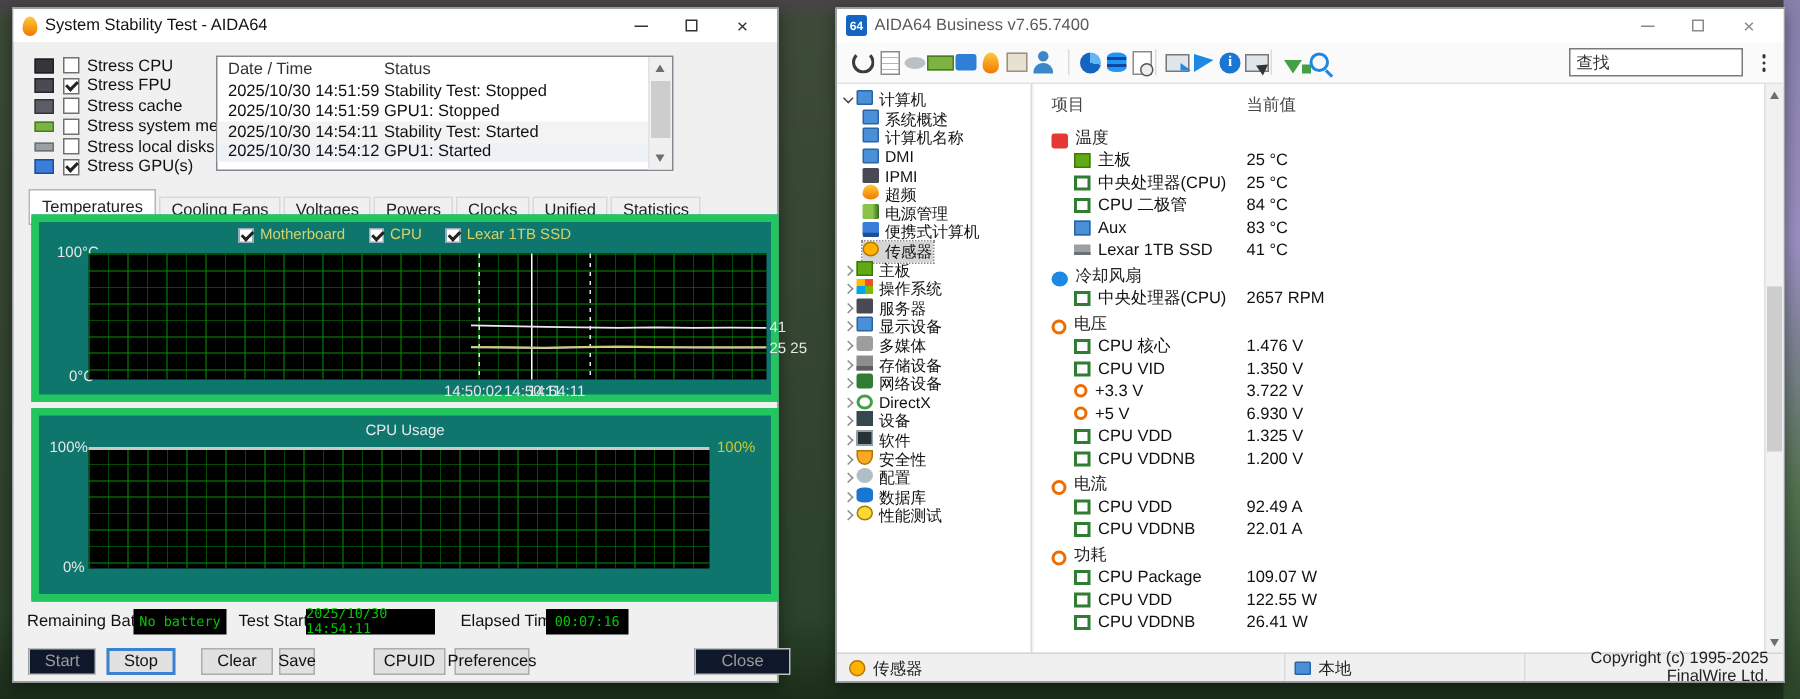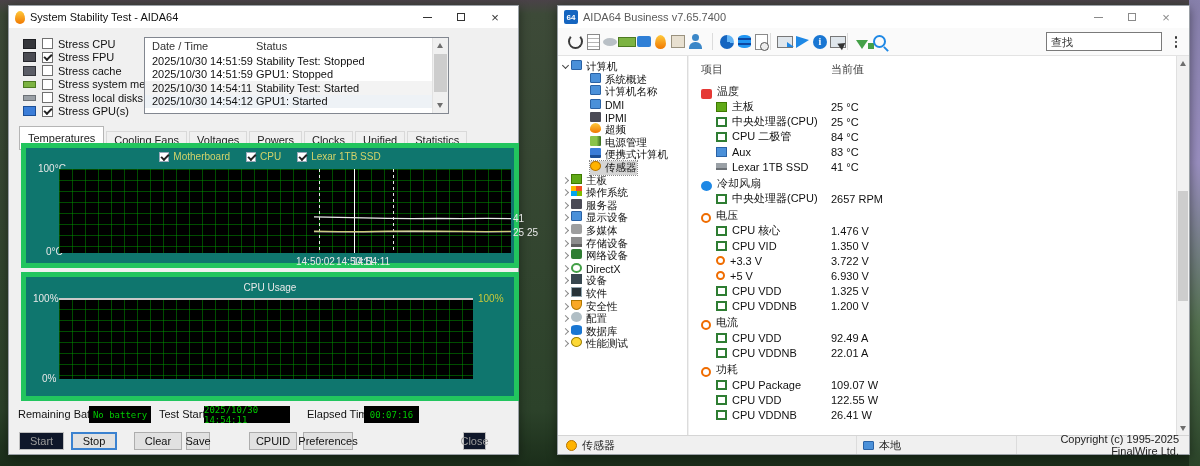--- a/index.html
+++ b/index.html
@@ -149,21 +149,21 @@
   
   .tree{position:absolute;left:0;top:50px;width:130px;bottom:18px;background:#fff;
       border-right:1px solid #dcdcdc;overflow:hidden;padding-top:5px;box-sizing:border-box;}
   .tree-row{display:flex;align-items:center;height:12.6px;font-size:10.5px;color:#111;
       padding-left:3px;white-space:nowrap;}
   .tw-arrow{width:10px;flex:0 0 auto;position:relative;height:10px;}
   .tw-arrow.collapsed::after{content:'';position:absolute;left:2px;top:2px;width:4px;height:4px;
       border-right:1px solid #8a8a8a;border-bottom:1px solid #8a8a8a;transform:rotate(-45deg);}
   .tw-arrow.expanded::after{content:'';position:absolute;left:2px;top:1px;width:4px;height:4px;
       border-right:1px solid #444;border-bottom:1px solid #444;transform:rotate(45deg);}
-  .tree-row.lvl1{padding-left:32px;}
+  .tree-row.lvl1{padding-left:17px;}
   .ti{width:11px;height:10px;margin-right:4px;flex:0 0 auto;box-sizing:border-box;}
   .ti-monitor,.ti-display{background:#4a90d9;border:1px solid #2a62a5;border-radius:1px;}
   .ti-server{background:#4a4a55;border-radius:1px;}
   .ti-flame{background:linear-gradient(180deg,#ffc93c,#f07800);border-radius:50% 50% 50% 50%/62% 62% 38% 38%;}
   .ti-battery{background:linear-gradient(90deg,#8bc34a 60%,#33691e);border-radius:1px;}
   .ti-laptop{background:#3b7dd8;border-bottom:3px solid #1c4f96;border-radius:1px;}
   .ti-sensor{background:#ffb300;border-radius:50%;border:1px solid #b77400;}
   .ti-mobo{background:#60a917;border:1px solid #3e7a00;}
   .ti-os{background:conic-gradient(#f25022 0 90deg,#7fba00 90deg 180deg,#00a4ef 180deg 270deg,#ffb900 270deg 360deg);}
   .ti-media{background:#9e9e9e;border-radius:2px;}
@@ -361,21 +361,21 @@
       <span class="sf-lab" style="left:298px;">Elapsed Time:</span>
       <span class="lcd" style="left:355px;width:55px;">00:07:16</span>
     </div>
 
     <button class="btn disabled" style="left:10px;width:45px;">Start</button>
     <button class="btn focused" style="left:62px;width:46px;">Stop</button>
     <button class="btn" style="left:125px;width:48px;">Clear</button>
     <button class="btn" style="left:177px;width:24px;">Save</button>
     <button class="btn" style="left:240px;width:48px;">CPUID</button>
     <button class="btn" style="left:294px;width:50px;">Preferences</button>
-    <button class="btn disabled" style="left:454px;width:23px;">Close</button>
+    <button class="btn disabled" style="left:454px;width:64px;">Close</button>
   </div>
 
   <div class="win right-win">
     <div class="titlebar">
       <span class="appicon64">64</span>
       <span class="title">AIDA64 Business v7.65.7400</span>
       <span class="wc">
         <span class="wcb">
             <span class="wc-min-glyph"></span>
           </span>

